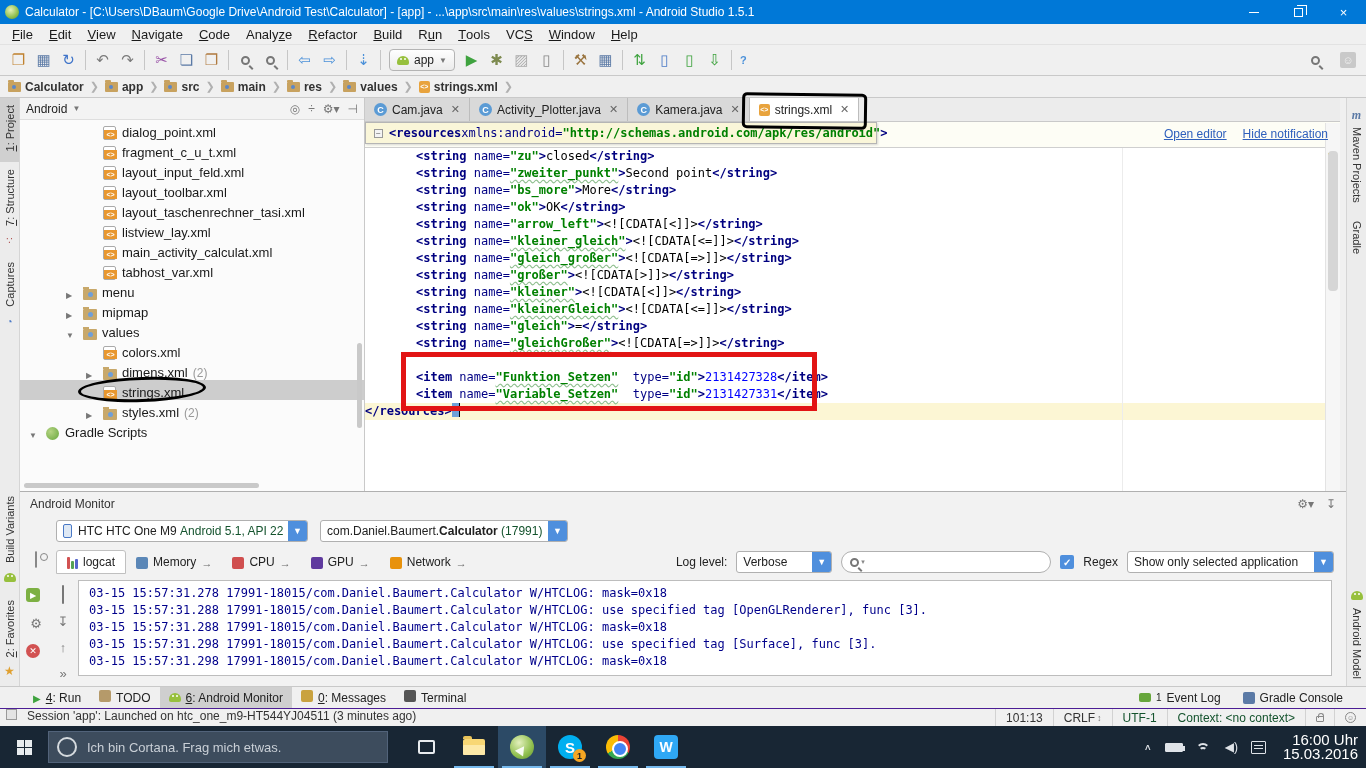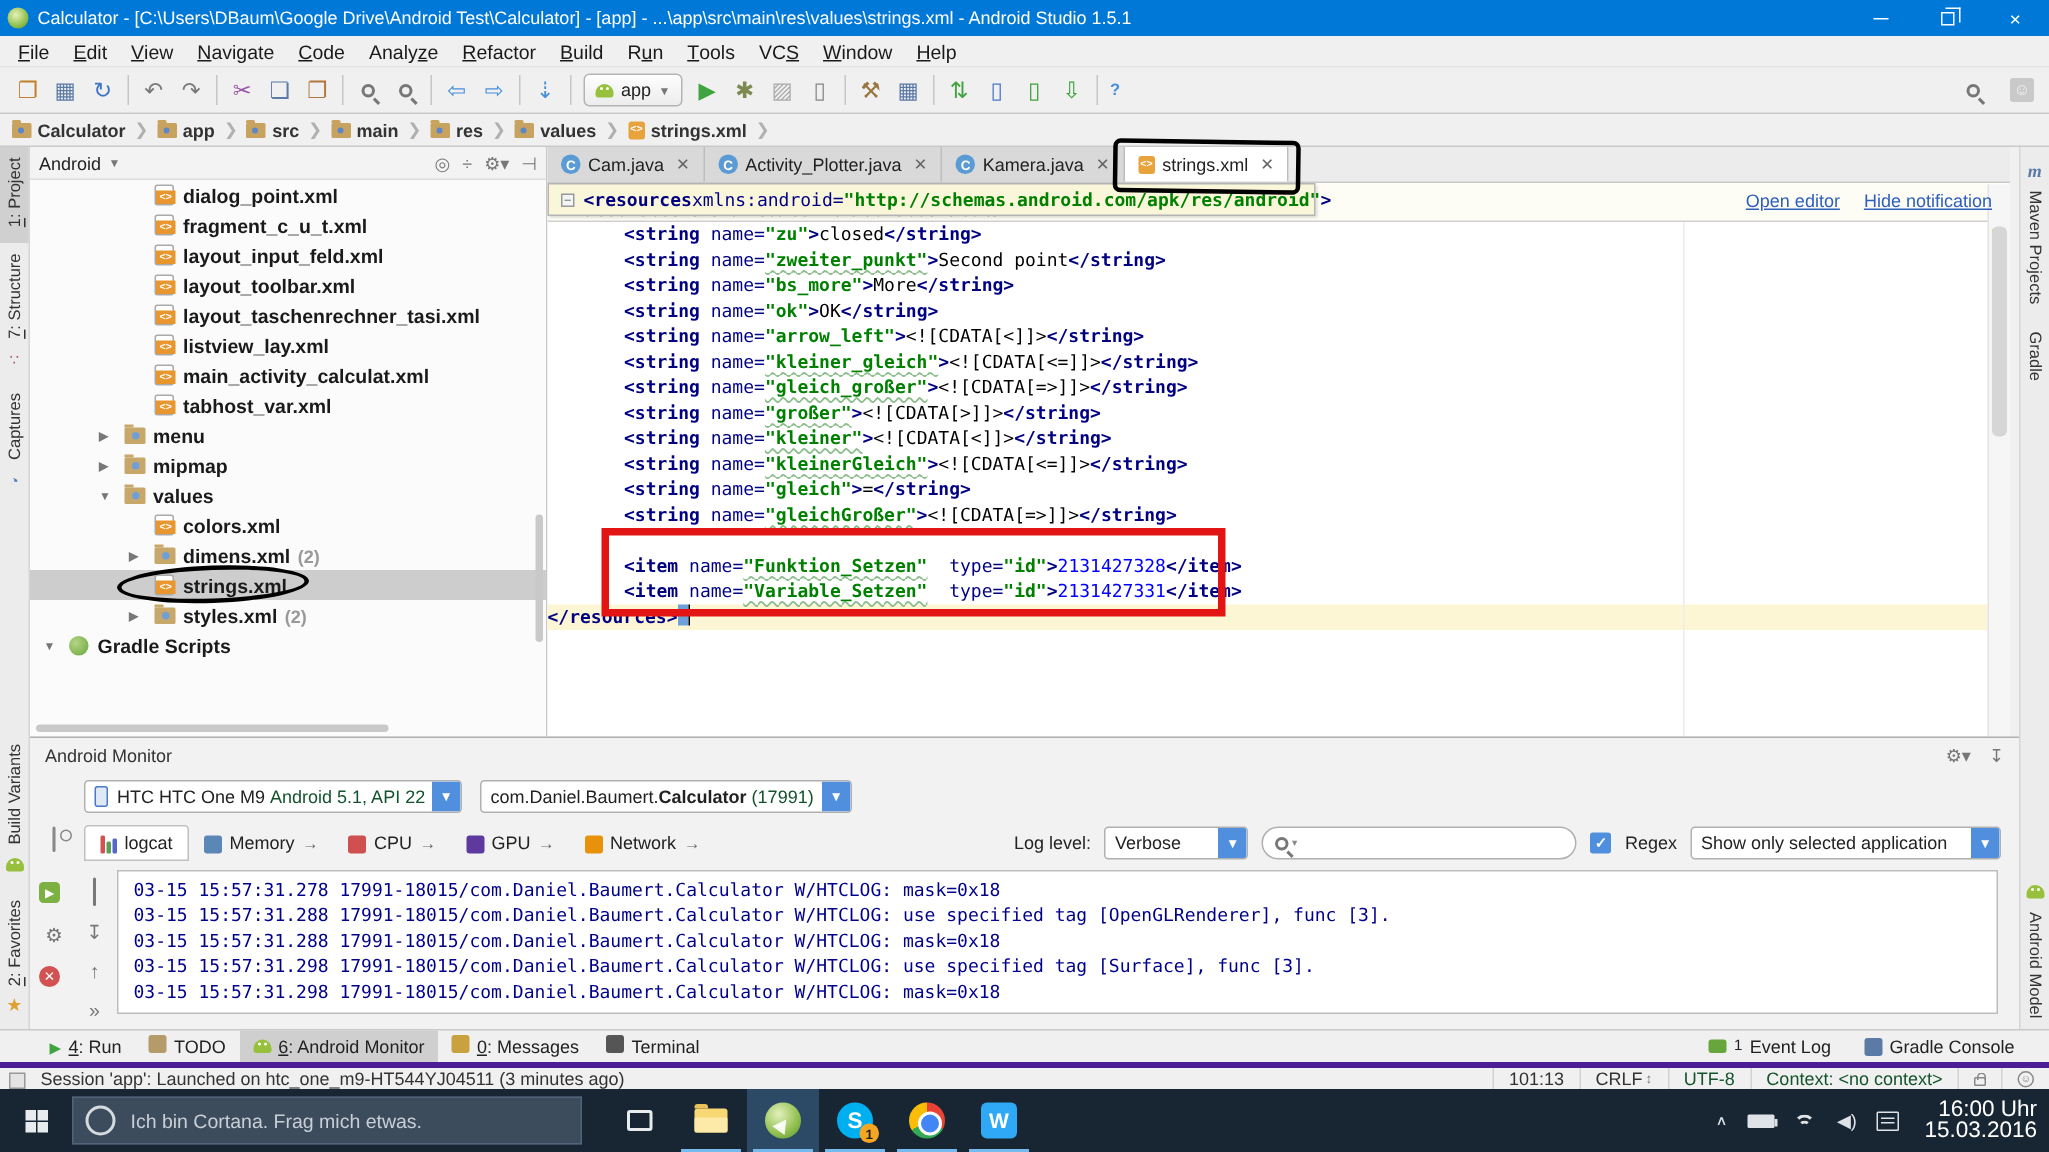--- a/index.html
+++ b/index.html
@@ -63,21 +63,21 @@
   .ic-structure{font-size:10px;color:#b05555;}
   .ic-captures{font-size:10px;color:#4a79c6;}
   .ic-star{color:#e0a030;font-size:12px;}
   .ic-maven{font-family:"Liberation Serif",serif;font-style:italic;font-weight:bold;color:#5b7aa6;font-size:12px;}
   .ic-gradle{width:11px;height:11px;border-radius:50%;background:radial-gradient(circle at 35% 35%,#b5d483,#67a63c);}
   
   .project{position:absolute;left:20px;top:98px;width:345px;height:393px;background:#fbfbfb;border-right:1px solid #c9c9c9;}
   .proj-header{height:22px;display:flex;align-items:center;font-size:12px;padding:0 6px;border-bottom:1px solid #dedede;background:#f3f3f3;}
   .proj-header .hdr-icons{margin-left:auto;display:flex;gap:8px;color:#777;font-size:12px;align-items:center;}
   .tree{position:relative;font-size:13px;}
-  .trow{position:relative;height:20px;display:flex;align-items:center;white-space:nowrap;font-weight:bold;}
+  .trow{position:relative;height:20px;display:flex;align-items:flex-end;white-space:nowrap;}
   .trow.sel{background:#cdcdcd;}
   .tarrow{position:absolute;font-size:8px;color:#777;}
   .ticon{position:absolute;}
   .tlabel{position:absolute;color:#1a1a1a;}
   .tbadge{color:#999;margin-left:5px;font-size:12px;}
   .tsuffix{color:#999;margin-left:5px;}
   .ico-xml{width:13px;height:14px;background:#fff;border:1px solid #aaa;border-radius:2px;position:relative;}
   .ico-xml:after{content:"<>";position:absolute;left:0;bottom:0;width:13px;height:9px;background:#e8972f;color:#fff;
                  font-size:7px;font-weight:bold;display:flex;align-items:center;justify-content:center;}
   .ico-folder{width:14px;height:11px;background:#c8a86a;border-radius:1px;position:relative;}
@@ -162,22 +162,22 @@
   .trash-ic{width:11px;height:12px;border:1px solid #777;border-top:3px solid #777;border-radius:1px;}
   
   .btoolbar{position:absolute;left:0;top:686px;width:100%;height:22px;background:#f0f0f0;border-top:1px solid #c9c9c9;
             display:flex;align-items:center;font-size:12px;padding-left:24px;}
   .bitem{display:flex;align-items:center;gap:5px;padding:0 9px;height:100%;color:#222;}
   .bitem.active{background:#cfcfcf;}
   .bt-right{margin-left:auto;display:flex;margin-right:14px;gap:4px;}
   .balloon{width:12px;height:9px;background:#67a63c;border-radius:2px;position:relative;}
   .balloon:after{content:"";position:absolute;left:2px;bottom:-3px;border:3px solid transparent;border-top-color:#67a63c;border-left-width:2px;border-right-width:2px;}
   .sqic{width:12px;height:12px;border-radius:2px;display:inline-block;}
-  .statusbar{position:absolute;left:0;top:708px;width:100%;height:18px;background:#f0f0f0;border-top:4px solid #4c1d95;
-             display:flex;align-items:flex-end;font-size:12px;color:#333;}
+  .statusbar{position:absolute;left:0;top:708px;width:100%;height:18px;background:#f0f0f0;border-top:1px solid #4c1d95;
+             display:flex;align-items:flex-start;font-size:12px;color:#333;}
   .st-ic{width:11px;height:11px;border:1px solid #9a9a9a;background:#e4e4e4;margin:0 10px 0 6px;}
   .st-right{margin-left:auto;display:flex;align-items:center;height:100%;}
   .st-seg{padding:0 10px;border-left:1px solid #d2d2d2;height:100%;display:flex;align-items:center;gap:2px;}
   .lock-ic{width:8px;height:6px;border:1px solid #888;border-radius:1px;position:relative;margin-top:3px;}
   .lock-ic:before{content:"";position:absolute;left:1px;top:-4px;width:4px;height:4px;border:1px solid #888;border-bottom:none;border-radius:3px 3px 0 0;}
   .hector{width:11px;height:11px;border-radius:50%;border:1px solid #888;color:#888;font-size:7px;display:flex;
           align-items:center;justify-content:center;}
   
   .taskbar{position:absolute;left:0;top:726px;width:100%;height:42px;background:#182634;display:flex;align-items:center;}
   .start{width:48px;height:100%;display:flex;align-items:center;justify-content:center;}
@@ -665,21 +665,21 @@
 
   <div class="statusbar">
     <span class="st-ic"></span>
     <span>Session 'app': Launched on htc_one_m9-HT544YJ04511 (3 minutes ago)</span>
     <span class="st-right">
       <span class="st-seg">101:13</span>
       <span class="st-seg">
           <span>CRLF</span>
           <span style="font-size:9px;color:#777;">↕</span>
         </span>
-      <span class="st-seg gray">UTF-8</span>
+      <span class="st-seg gray">UTF-1</span>
       <span class="st-seg gray">Context: &lt;no context&gt;</span>
       <span class="st-seg">
           <span class="lock-ic"></span>
         </span>
       <span class="st-seg">
           <span class="hector">☺</span>
         </span>
     </span>
   </div>
 

